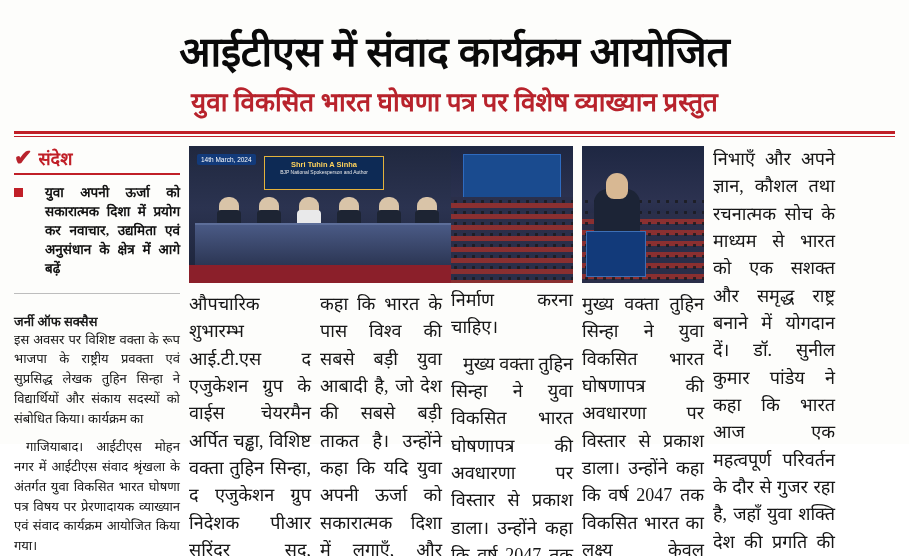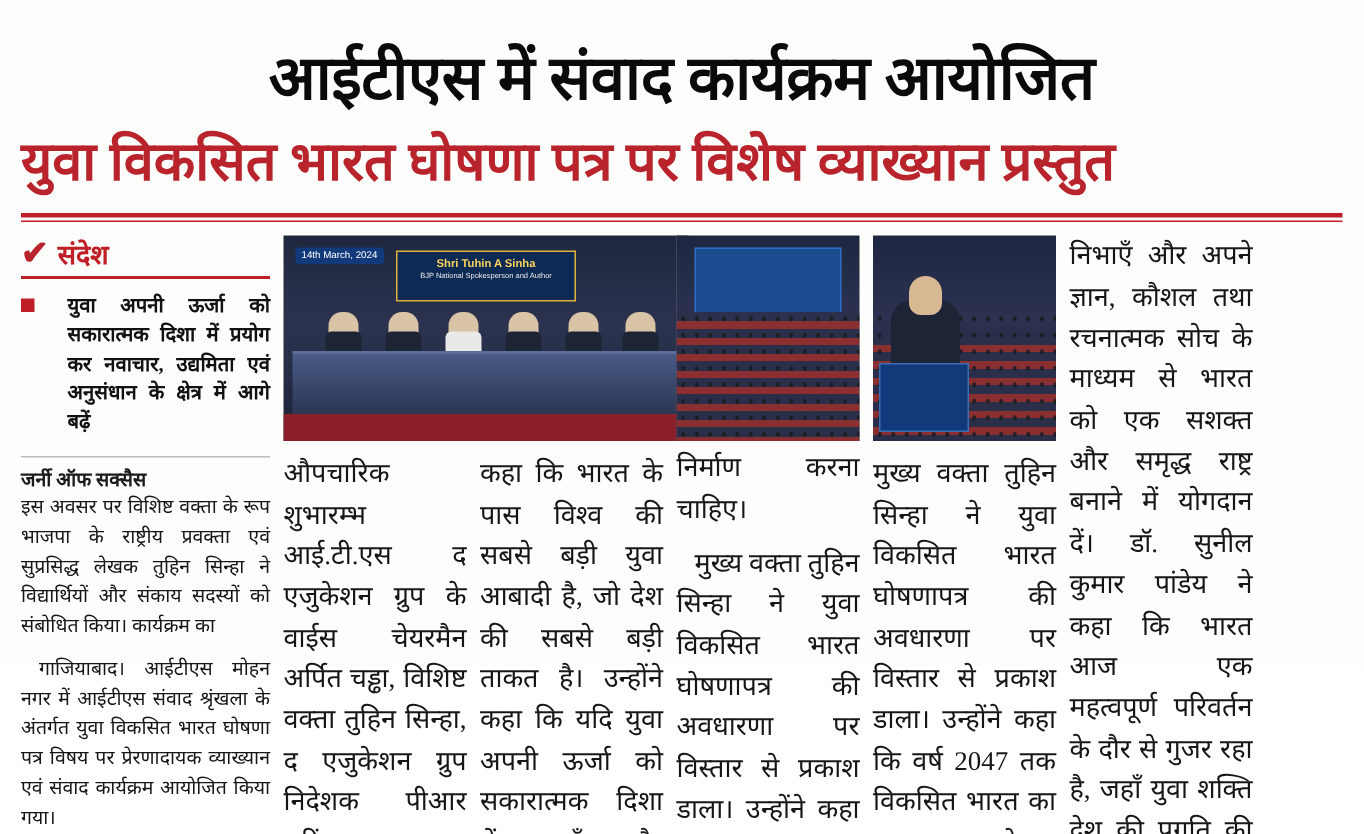--- a/index.html
+++ b/index.html
@@ -27,24 +27,24 @@
     font-family: "Liberation Serif", serif;
     font-weight: bold;
     font-size: 41px;
     line-height: 1.12;
     color: #0a0a0a;
     letter-spacing: -0.2px;
     padding-top: 30px;
     white-space: nowrap;
   }
   .subheadline {
-    text-align: left;
-    font-family: "Liberation Serif", serif;
-    font-weight: bold;
-    font-size: 36px;
+    text-align: center;
+    font-family: "Liberation Serif", serif;
+    font-weight: bold;
+    font-size: 26px;
     line-height: 1.15;
     color: #b8232c;
     padding-top: 12px;
     white-space: nowrap;
   }
   .rule {
     margin: 13px 0 0 0;
     height: 3px;
     background: #c01f27;
   }
@@ -105,21 +105,21 @@
     font-family: "Liberation Serif", serif;
     font-weight: bold;
     font-size: 13.5px;
     line-height: 1.42;
     color: #111;
     text-align: justify;
   }
   .journey {
     margin-top: 14px;
     border-top: 1px solid #bdbdbd;
-    padding-top: 5px;
+    padding-top: 18px;
     font-family: "Liberation Serif", serif;
     font-weight: bold;
     font-size: 13px;
     color: #1b1b1b;
   }
   .body-text {
     font-family: "Liberation Serif", serif;
     font-size: 18px;
     line-height: 1.52;
     color: #161616;
@@ -132,21 +132,21 @@
   }
   .col-1 .body-text {
     font-size: 13px;
   }
   
   .photo {
     position: relative;
     width: 100%;
     height: 137px;
     overflow: hidden;
-    background: #737373;
+    background: #1d4ed8;
   }
   .photo.wide { }
   
   .p1-bg {
     position: absolute; inset: 0;
     background:
       linear-gradient(180deg, #20283f 0%, #2b3350 45%, #1b2238 100%);
   }
   .p1-banner {
     position: absolute;

